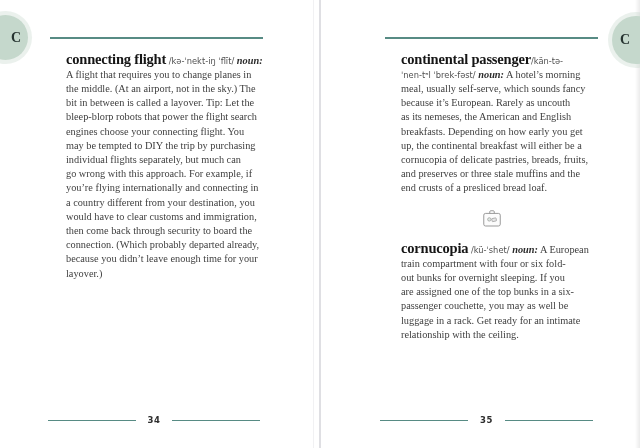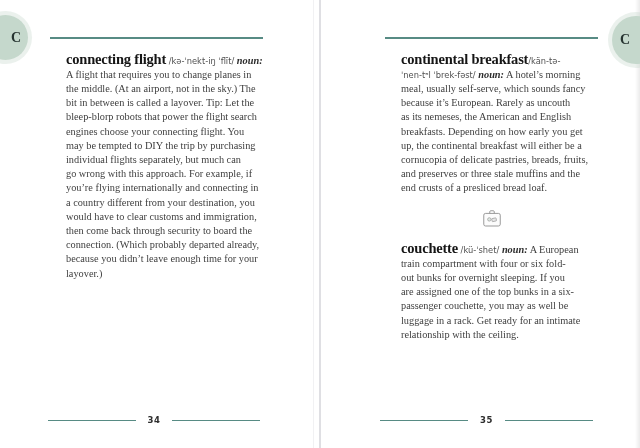--- a/index.html
+++ b/index.html
@@ -76,41 +76,41 @@
 would have to clear customs and immigration,
 then come back through security to board the
 connection. (Which probably departed already,
 because you didn’t leave enough time for your
 layover.)</span></p>
   </div>
 
   <div class="col col-right">
     <div class="rule"></div>
 
-    <p class="entry"><span class="headword">continental breakfast</span><span class="pron">/kän-tə-</span><span class="pron">
+    <p class="entry"><span class="headword">continental passenger</span><span class="pron">/kän-tə-</span><span class="pron">
 ˈnen-tᵊl ˈbrek-fəst/ </span><span class="pos">noun:</span><span> A hotel’s morning
 meal, usually self-serve, which sounds fancy
 because it’s European. Rarely as uncouth
 as its nemeses, the American and English
 breakfasts. Depending on how early you get
 up, the continental breakfast will either be a
 cornucopia of delicate pastries, breads, fruits,
 and preserves or three stale muffins and the
 end crusts of a presliced bread loaf.</span></p>
 
     <div class="dingbat">
       <svg width="18" height="17" viewBox="0 0 18 17">
         <rect x="6.75" y="0.75" width="4.5" height="3.6" rx="1" fill="#ffffff" stroke="#8f8f8f" stroke-width="0.9"></rect>
         <rect x="0.75" y="3.4" width="16.5" height="12.6" rx="1.8" fill="#fcfcfc" stroke="#8f8f8f" stroke-width="0.9"></rect>
         <circle cx="6.3" cy="9.4" r="1.7" fill="#dfe8e2" stroke="#9a9a9a" stroke-width="0.7"></circle>
         <rect x="8.9" y="8.2" width="4.4" height="3.1" rx="0.5" transform="rotate(-12 11.1 9.7)" fill="#e7e7e7" stroke="#9a9a9a" stroke-width="0.7"></rect>
       </svg>
     </div>
 
-    <p class="entry" style="margin-top:0"><span class="headword">couchette</span><span class="pron"> /kü-ˈshet/ </span><span class="pos">noun:</span><span> A European
+    <p class="entry" style="margin-top:0"><span class="headword">cornucopia</span><span class="pron"> /kü-ˈshet/ </span><span class="pos">noun:</span><span> A European
 train compartment with four or six fold-
 out bunks for overnight sleeping. If you
 are assigned one of the top bunks in a six-
 passenger couchette, you may as well be
 luggage in a rack. Get ready for an intimate
 relationship with the ceiling.</span></p>
   </div>
 
   <div class="footer footer-left">
     <div class="fline"></div>

